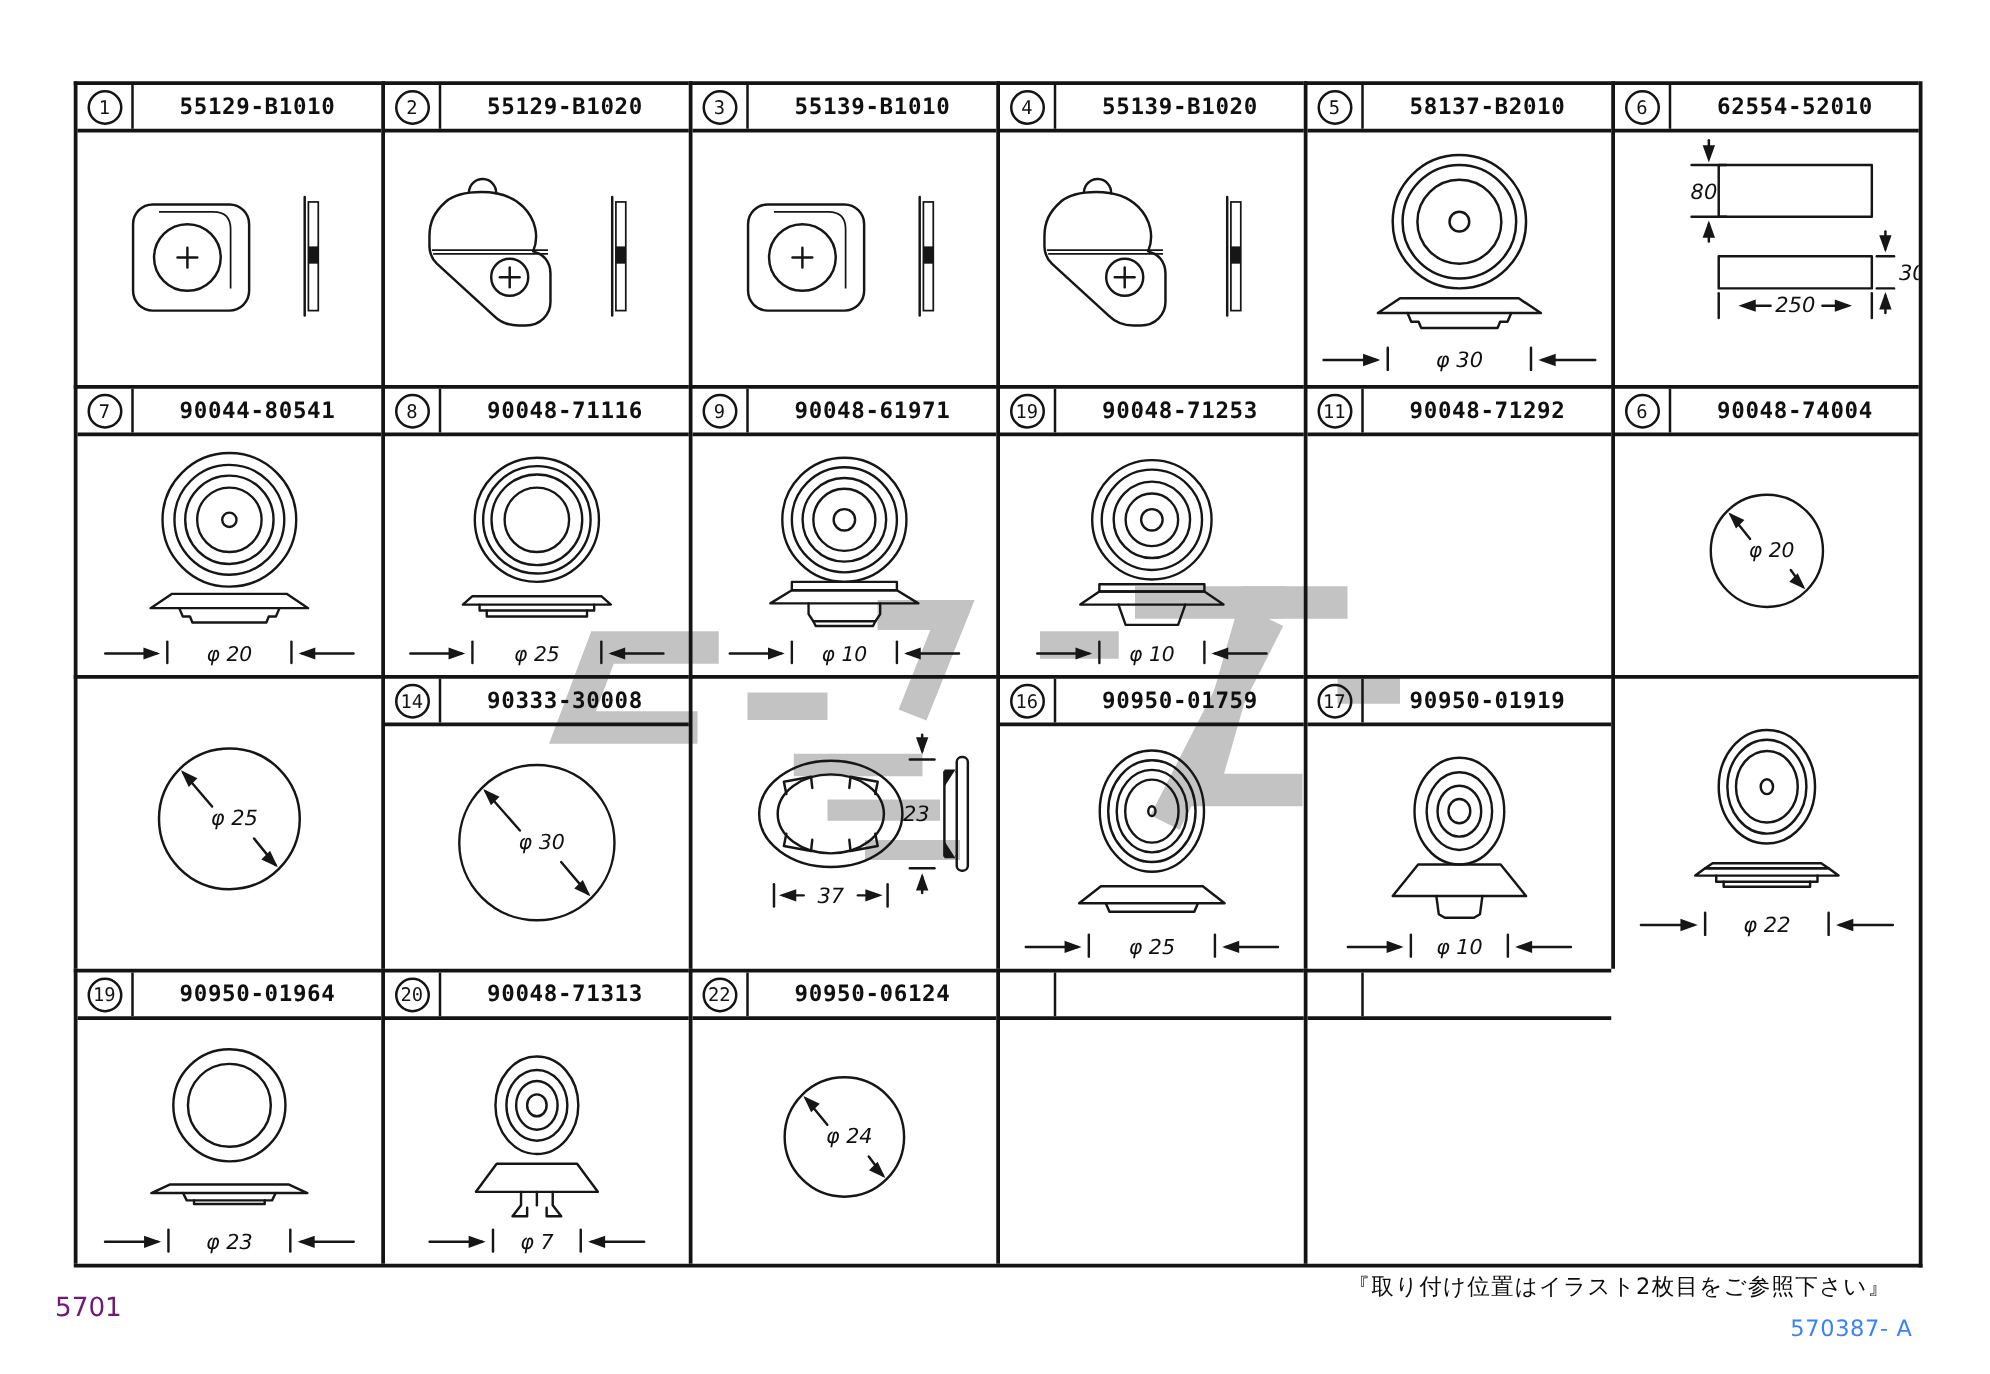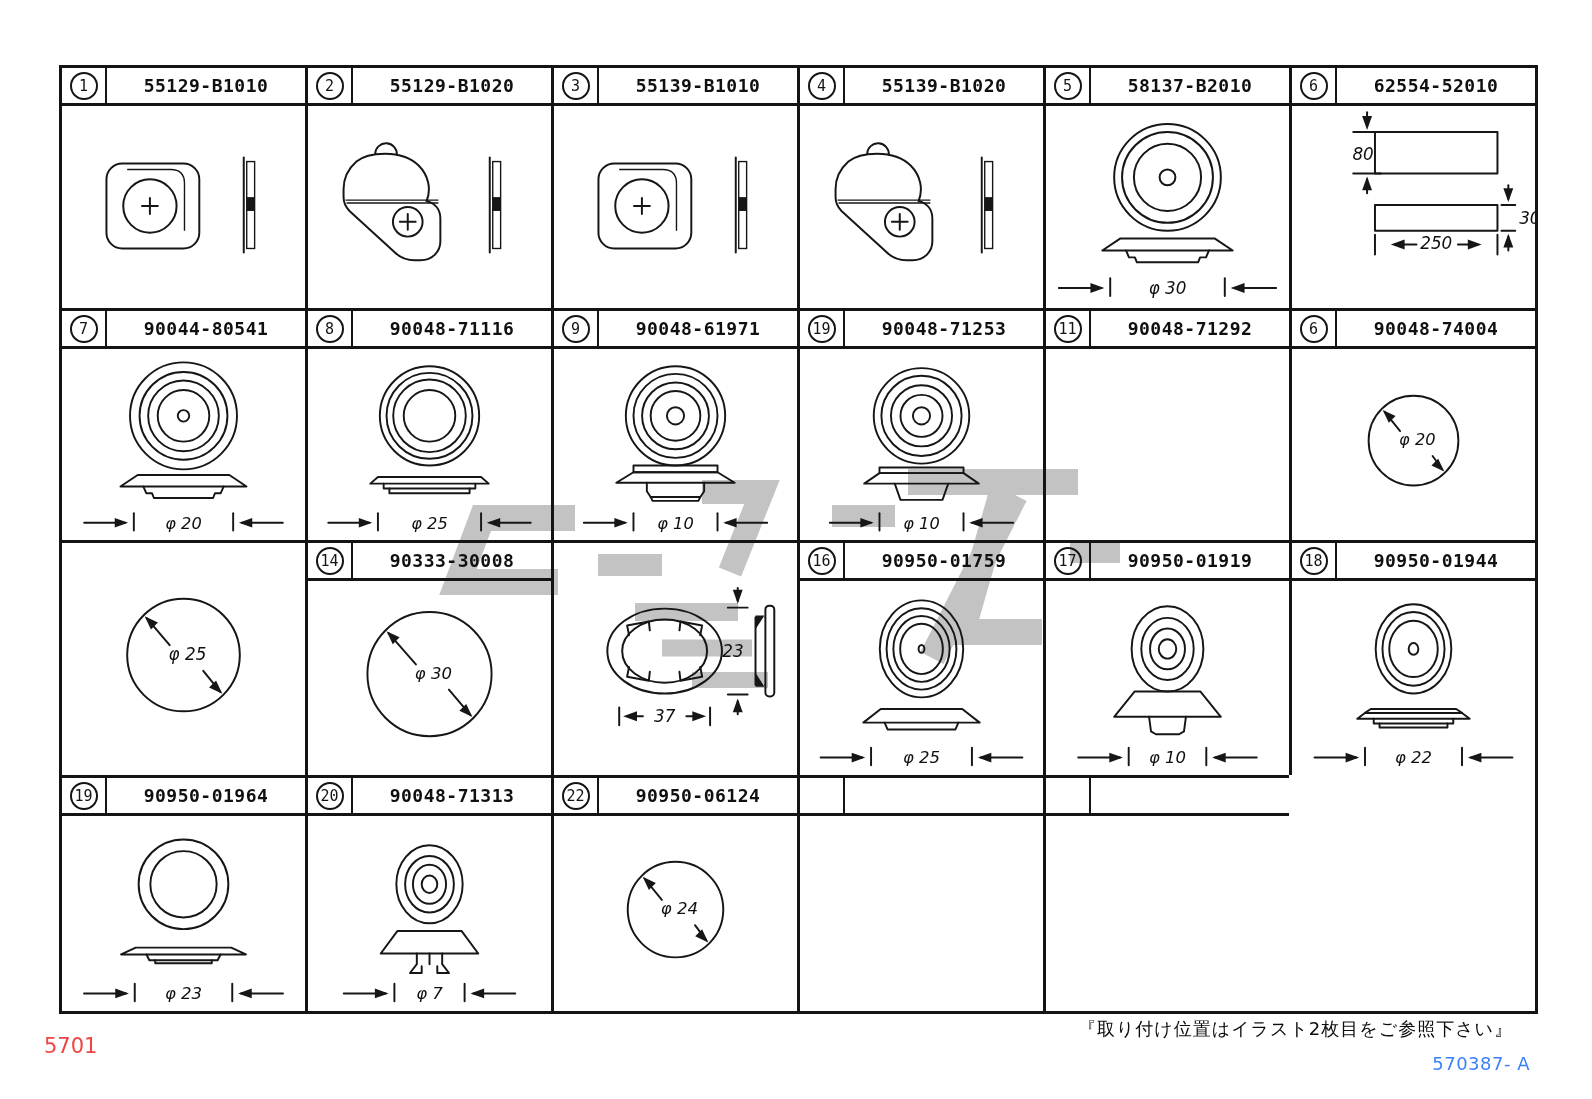--- a/index.html
+++ b/index.html
@@ -22,21 +22,21 @@
         font:400 15px "DejaVu Sans Mono",monospace;color:#141414;}
   .pn{flex:1;display:flex;align-items:center;justify-content:center;
         font:700 18px "DejaVu Sans Mono",monospace;letter-spacing:0.5px;color:#101010;
         white-space:nowrap;overflow:hidden;}
   .cell-body{flex:1;position:relative;}
   svg.drawing{position:absolute;left:0;top:0;width:100%;height:100%;}
   svg .ln{stroke:#161616;fill:none;stroke-width:2;stroke-linejoin:round;stroke-linecap:round;}
   svg .lnthin{stroke:#161616;fill:none;stroke-width:1.4;}
   svg .fillc{fill:#161616;stroke:none;}
   svg text.dim{font:italic 400 17px "DejaVu Sans",sans-serif;fill:#101010;}
-  #page-code{position:absolute;left:44px;top:1034px;font:400 21px "DejaVu Sans",sans-serif;color:#ef4444;}
+  #page-code{position:absolute;left:44px;top:1034px;font:400 21px "DejaVu Sans",sans-serif;color:#701a75;}
   #footer-note{position:absolute;right:79px;top:1017px;font:400 18px "DejaVu Sans",sans-serif;color:#0d0d0d;letter-spacing:1px;}
   #doc-code{position:absolute;right:62px;top:1053px;font:400 18px "DejaVu Sans",sans-serif;color:#3b82f6;letter-spacing:0.5px;}
 </style>
 </head>
 <body>
 
 <div id="sheet">
 
   <svg id="watermark" viewBox="0 0 720 260" aria-hidden="true">
     <path d="M145,68 L52,68 L28,132 L128,132" stroke-width="26"></path>
@@ -485,26 +485,20 @@
               <line x1="-40" y1="-10" x2="-40" y2="8" class="ln"></line>
               <line x1="92" y1="0" x2="49" y2="0" class="ln"></line>
               <polygon points="46,0 60,4.999999999999998 60,-5.000000000000002" class="fillc"></polygon>
               <line x1="40" y1="-10" x2="40" y2="8" class="ln"></line>
               <text x="0" y="6" class="dim" text-anchor="middle">φ 10</text>
             </g>
           </svg>
         </div>
       </div>
       <div class="cell">
-        <div class="cell-header">
-          <div class="badge-box">
-            <div class="badge">18</div>
-          </div>
-          <div class="pn">90950-01944</div>
-        </div>
         <div class="cell-body">
           <svg viewBox="0 0 246 200" class="drawing">
             <ellipse cx="123" cy="70" rx="39" ry="46" class="ln"></ellipse>
             <ellipse cx="123" cy="70" rx="32" ry="38" class="ln"></ellipse>
             <ellipse cx="123" cy="70" rx="25" ry="29" class="ln"></ellipse>
             <ellipse cx="123" cy="70" rx="5" ry="6" class="ln"></ellipse>
             <g transform="translate(123,132)">
               <path d="M-50,4 L-44,0 L44,0 L50,4 Z" class="ln"></path>
               <path d="M-58,10 L-50,4 L50,4 L58,10 Z" class="ln"></path>
               <path d="M-41,10 L-41,15 L41,15 L41,10" class="ln"></path>

